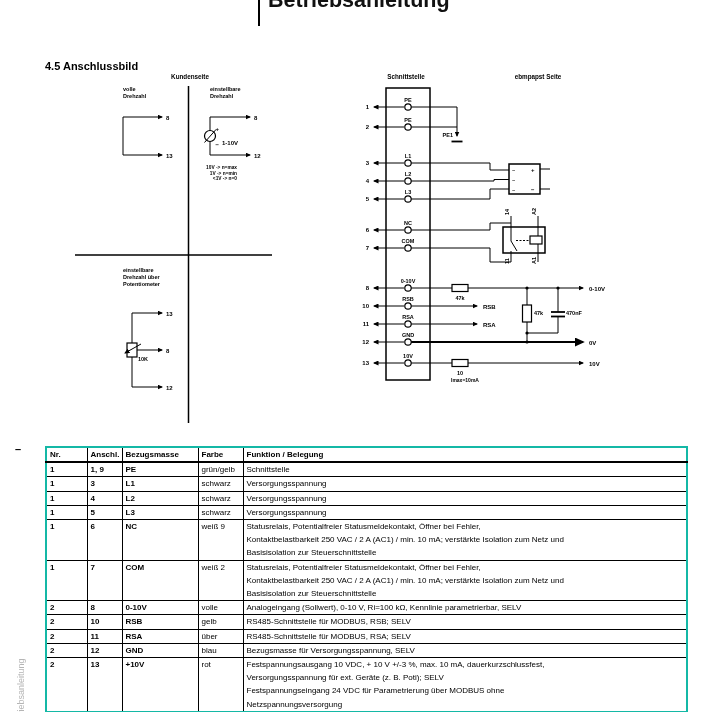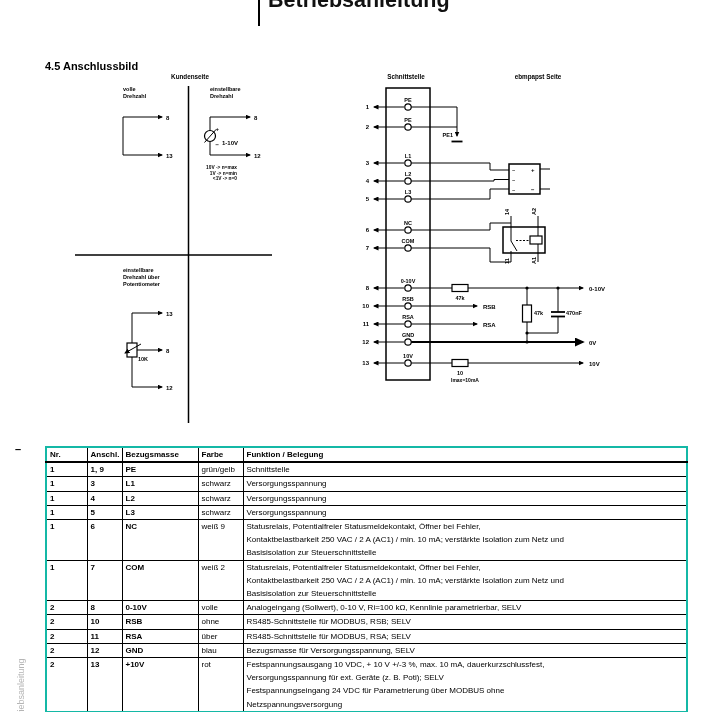--- a/index.html
+++ b/index.html
@@ -326,21 +326,21 @@
           <td class="b">2</td>
           <td class="b">8</td>
           <td class="b">0-10V</td>
           <td>volle</td>
           <td>Analogeingang (Sollwert), 0-10 V, Ri=100 kΩ, Kennlinie parametrierbar, SELV</td>
         </tr>
       <tr>
           <td class="b">2</td>
           <td class="b">10</td>
           <td class="b">RSB</td>
-          <td>ohne</td>
+          <td>gelb</td>
           <td>RS485-Schnittstelle für MODBUS, RSB; SELV</td>
         </tr>
       <tr>
           <td class="b">2</td>
           <td class="b">11</td>
           <td class="b">RSA</td>
           <td>über</td>
           <td>RS485-Schnittstelle für MODBUS, RSA; SELV</td>
         </tr>
       <tr>

